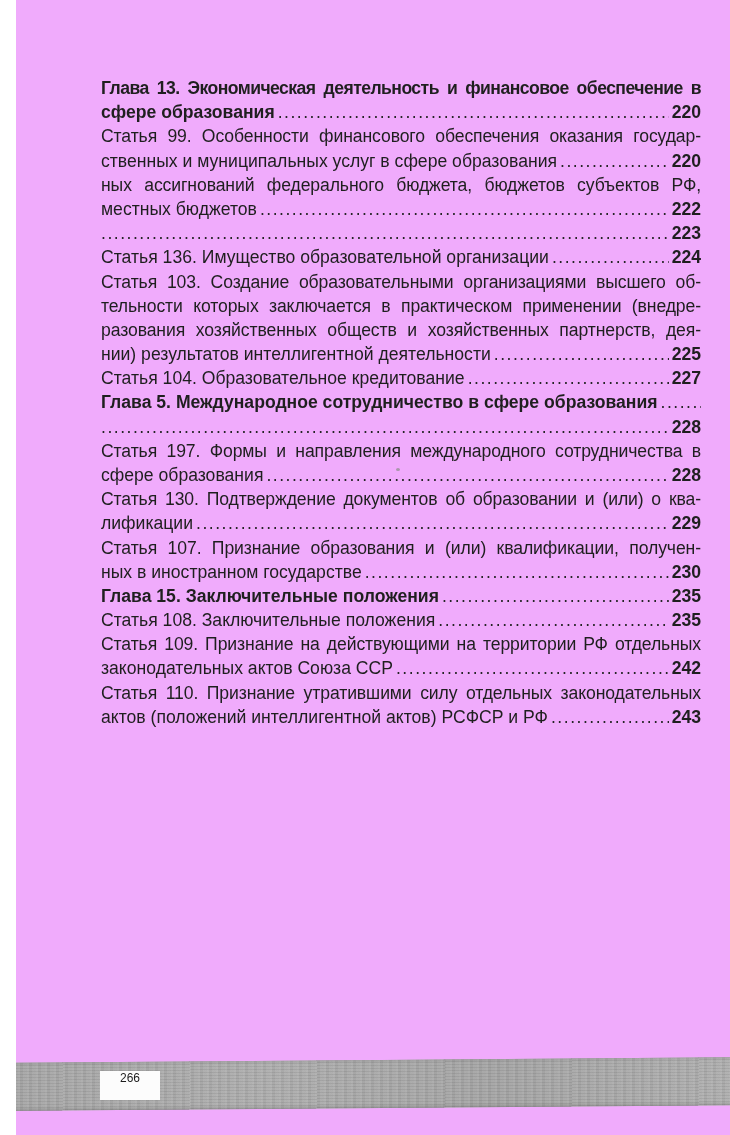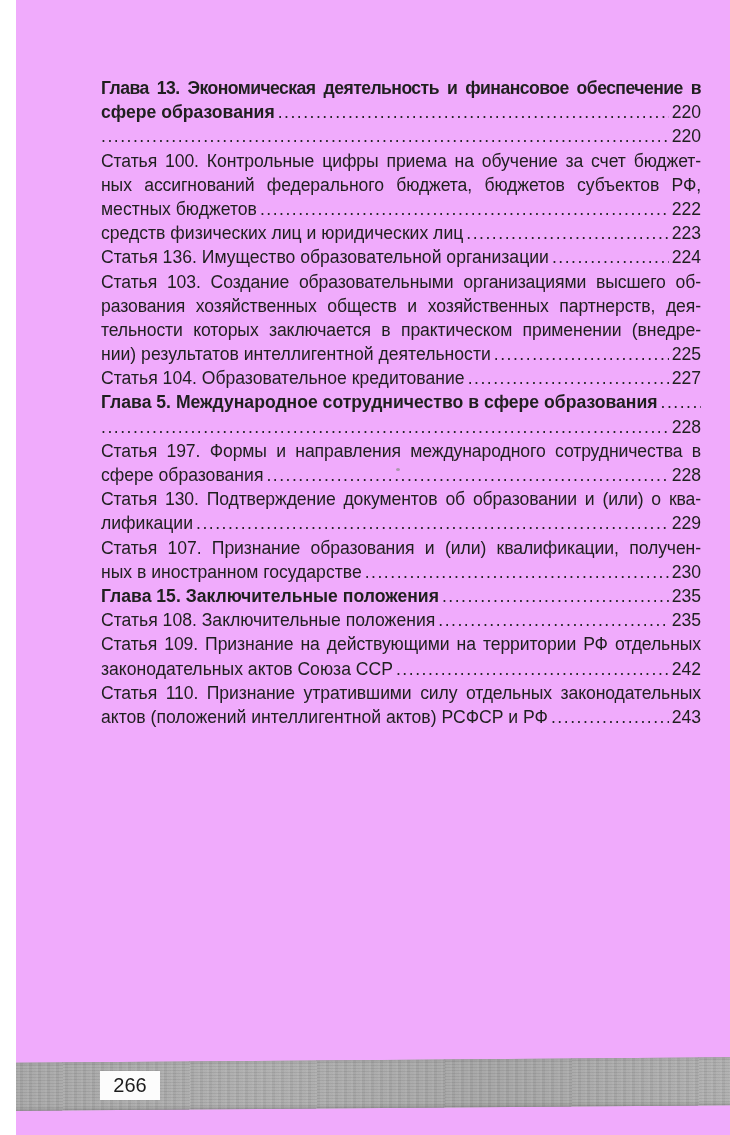--- a/index.html
+++ b/index.html
@@ -9,90 +9,90 @@
     background: #f0abfc; overflow: hidden;
     font-family: "Liberation Sans", sans-serif; color: #1f1f1f; margin-left: 16px;
   }
   .toc { position: absolute; left: 85px; top: 76px; width: 600px;
          font-size: 17.6px; line-height: 24.2px; }
   .line { height: 24.2px; }
   .fill { text-align: justify; text-align-last: justify; white-space: nowrap;
           overflow: hidden; letter-spacing: -0.1px; }
   .entry.bold .line { font-weight: 700; }
   .entry.bold .fill { letter-spacing: -0.55px; }
-  .end { display: flex; align-items: center; white-space: nowrap; }
+  .end { display: flex; align-items: flex-end; white-space: nowrap; }
   .txt { flex: 0 0 auto; padding-right: 3px; }
   .txt:empty { padding-right: 0; }
   .dots { flex: 1 1 0; min-width: 0; overflow: hidden; letter-spacing: 1.5px;
           font-weight: 400; color: #242424; }
-  .num { flex: 0 0 auto; margin-left: 3px; font-weight: 400; }
+  .num { flex: 0 0 auto; margin-left: 3px; font-weight: 700; }
   .speck { position: absolute; left: 380px; top: 468px; width: 4px; height: 3px;
            border-radius: 50%; background: #909090; opacity: .75; }
   .footer-bar {
     position: absolute; left: -7px; top: 1060px; width: 744px; height: 48px;
     transform: rotate(-0.45deg);
     background-color: #a8a8a8;
     background-image:
       repeating-linear-gradient(90deg, rgba(255,255,255,0.06) 0 2px, rgba(0,0,0,0.035) 2px 5px, rgba(255,255,255,0.02) 5px 9px),
       repeating-linear-gradient(0deg, rgba(0,0,0,0.05) 0 1px, rgba(255,255,255,0.045) 1px 3px),
       linear-gradient(90deg, #a5a5a5, #acacac 35%, #a3a3a3 65%, #aeaeae);
     box-shadow: inset 0 -2px 3px rgba(0,0,0,0.12), inset 0 2px 2px rgba(0,0,0,0.06);
   }
   .page-number-box {
     position: absolute; left: 84px; top: 1071px; width: 60px; height: 29px;
-    background: #fcfcfc; display: flex; align-items: center; justify-content: center;
-    font-size: 20px; color: #1c1c1c;
+    background: #fcfcfc; display: flex; justify-content: center;
+    font-size: 12px; color: #1c1c1c;
   }
 </style>
 </head>
 <body>
 
 <div class="page">
   <div class="toc">
       <div class="entry bold">
         <div class="line fill">Глава 13. Экономическая деятельность и финансовое обеспечение в</div>
         <div class="line end">
           <span class="txt">сфере образования</span>
           <span class="dots">............................................................................................................................................................................................................................</span>
           <span class="num">220</span>
         </div>
       </div>
       <div class="entry">
+        <div class="line fill">Статья 99. Особенности финансового обеспечения оказания государ-</div>
         <div class="line end">
+          <span class="txt">ственных и муниципальных услуг в сфере образования</span>
           <span class="dots">............................................................................................................................................................................................................................</span>
           <span class="num">220</span>
         </div>
       </div>
       <div class="entry">
-        <div class="line fill">Статья 100. Контрольные цифры приема на обучение за счет бюджет-</div>
         <div class="line fill">ных ассигнований федерального бюджета, бюджетов субъектов РФ,</div>
         <div class="line end">
           <span class="txt">местных бюджетов</span>
           <span class="dots">............................................................................................................................................................................................................................</span>
           <span class="num">222</span>
         </div>
       </div>
       <div class="entry">
         <div class="line end">
-          <span class="txt">средств физических лиц и юридических лиц</span>
           <span class="dots">............................................................................................................................................................................................................................</span>
           <span class="num">223</span>
         </div>
       </div>
       <div class="entry">
         <div class="line end">
           <span class="txt">Статья 136. Имущество образовательной организации</span>
           <span class="dots">............................................................................................................................................................................................................................</span>
           <span class="num">224</span>
         </div>
       </div>
       <div class="entry">
         <div class="line fill">Статья 103. Создание образовательными организациями высшего об-</div>
+        <div class="line fill">тельности которых заключается в практическом применении (внедре-</div>
         <div class="line fill">разования хозяйственных обществ и хозяйственных партнерств, дея-</div>
-        <div class="line fill">тельности которых заключается в практическом применении (внедре-</div>
         <div class="line end">
           <span class="txt">нии) результатов интеллигентной деятельности</span>
           <span class="dots">............................................................................................................................................................................................................................</span>
           <span class="num">225</span>
         </div>
       </div>
       <div class="entry">
         <div class="line end">
           <span class="txt">Статья 104. Образовательное кредитование</span>
           <span class="dots">............................................................................................................................................................................................................................</span>

